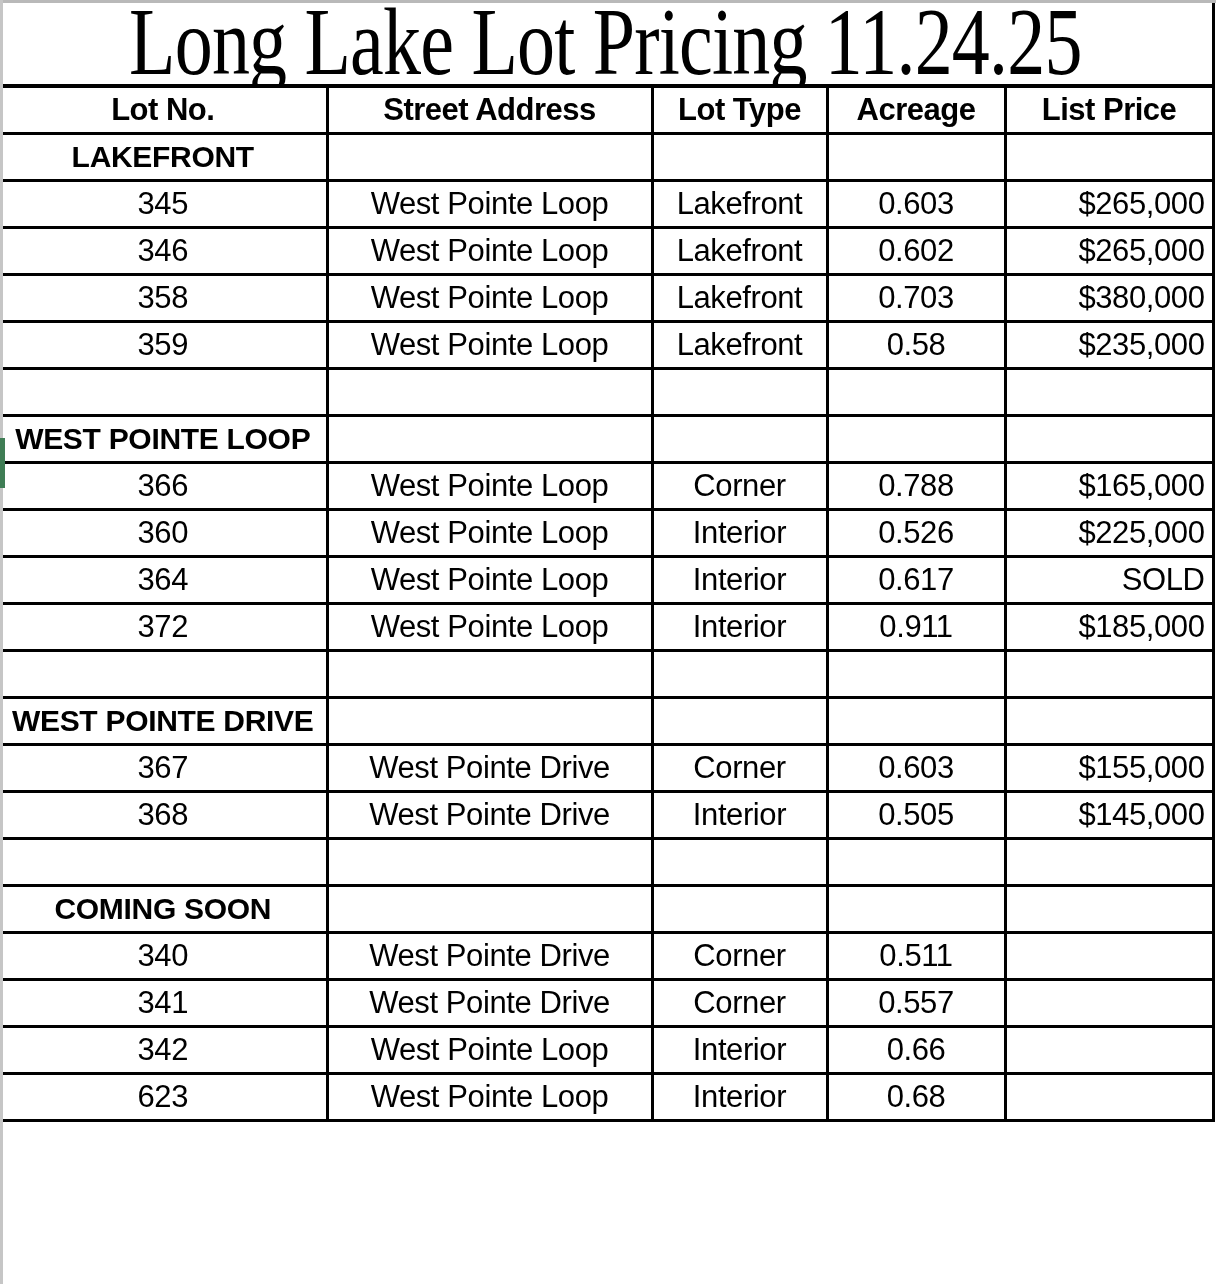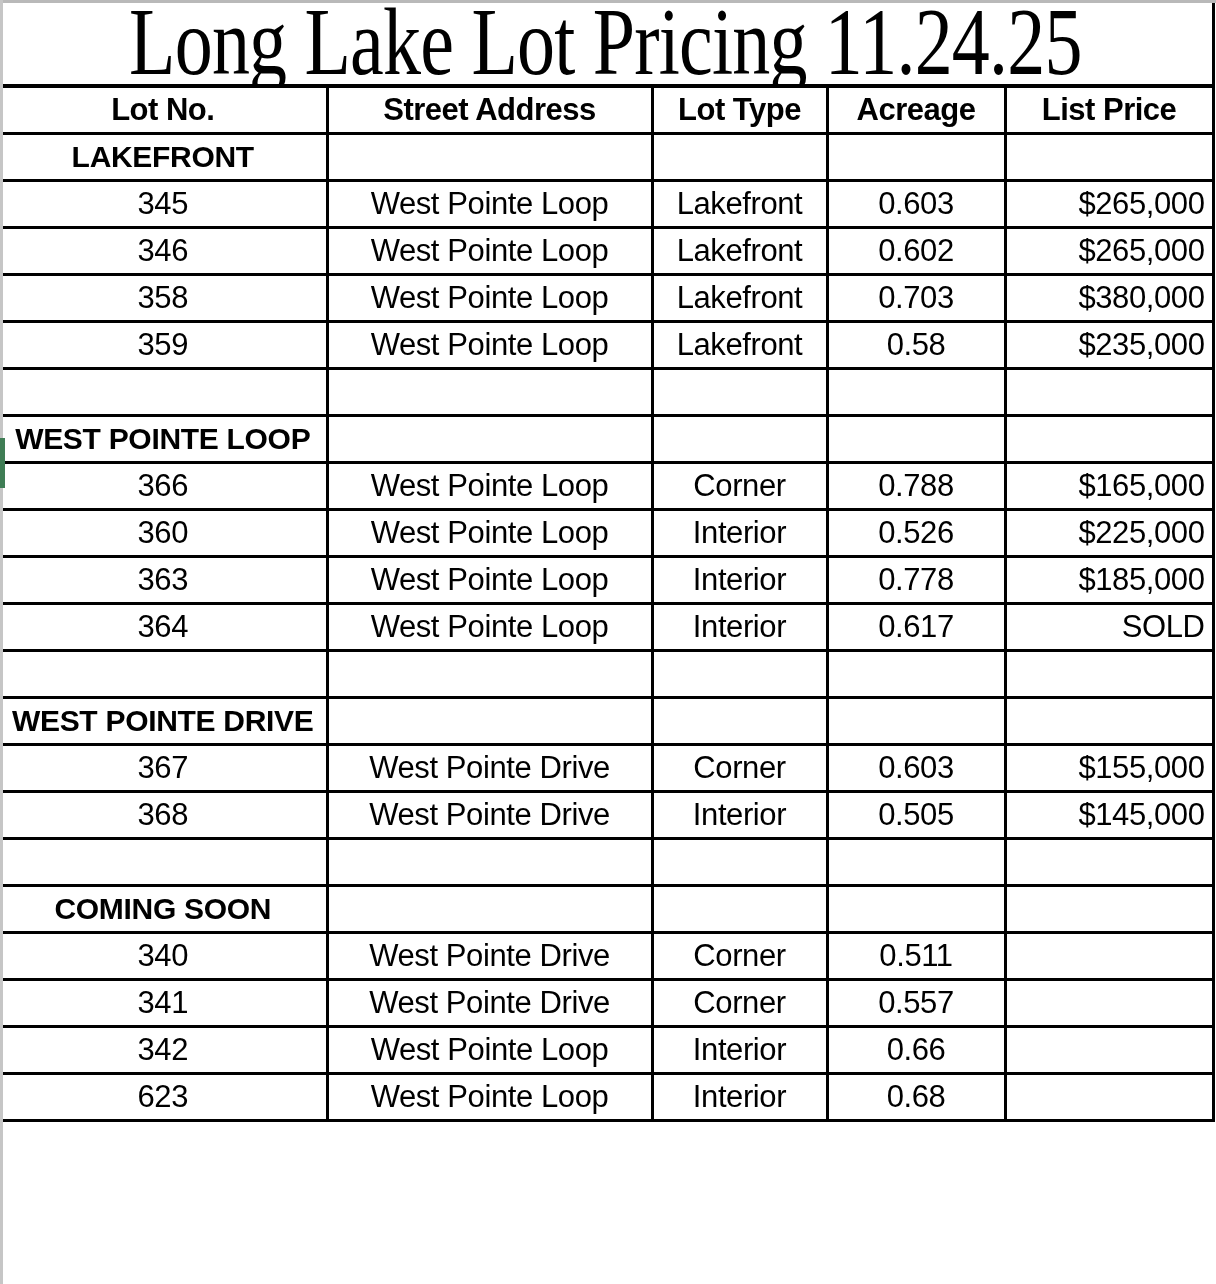--- a/index.html
+++ b/index.html
@@ -176,32 +176,32 @@
           <td class="c-price">$165,000</td>
         </tr>
         <tr>
           <td class="c-lot">360</td>
           <td class="c-street">West Pointe Loop</td>
           <td class="c-type">Interior</td>
           <td class="c-acreage">0.526</td>
           <td class="c-price">$225,000</td>
         </tr>
         <tr>
-          <td class="c-lot">363</td>
-          <td class="c-street">West Pointe Loop</td>
-          <td class="c-type">Interior</td>
-          <td class="c-acreage">0.778</td>
-          <td class="c-price">$185,000</td>
-        </tr>
-        <tr>
           <td class="c-lot">364</td>
           <td class="c-street">West Pointe Loop</td>
           <td class="c-type">Interior</td>
           <td class="c-acreage">0.617</td>
           <td class="c-price">SOLD</td>
+        </tr>
+        <tr>
+          <td class="c-lot">372</td>
+          <td class="c-street">West Pointe Loop</td>
+          <td class="c-type">Interior</td>
+          <td class="c-acreage">0.911</td>
+          <td class="c-price">$185,000</td>
         </tr>
         <tr>
           <td class="c-lot"></td>
           <td class="c-street"></td>
           <td class="c-type"></td>
           <td class="c-acreage"></td>
           <td class="c-price"></td>
         </tr>
         <tr>
           <td class="c-lot section">WEST POINTE DRIVE</td>

